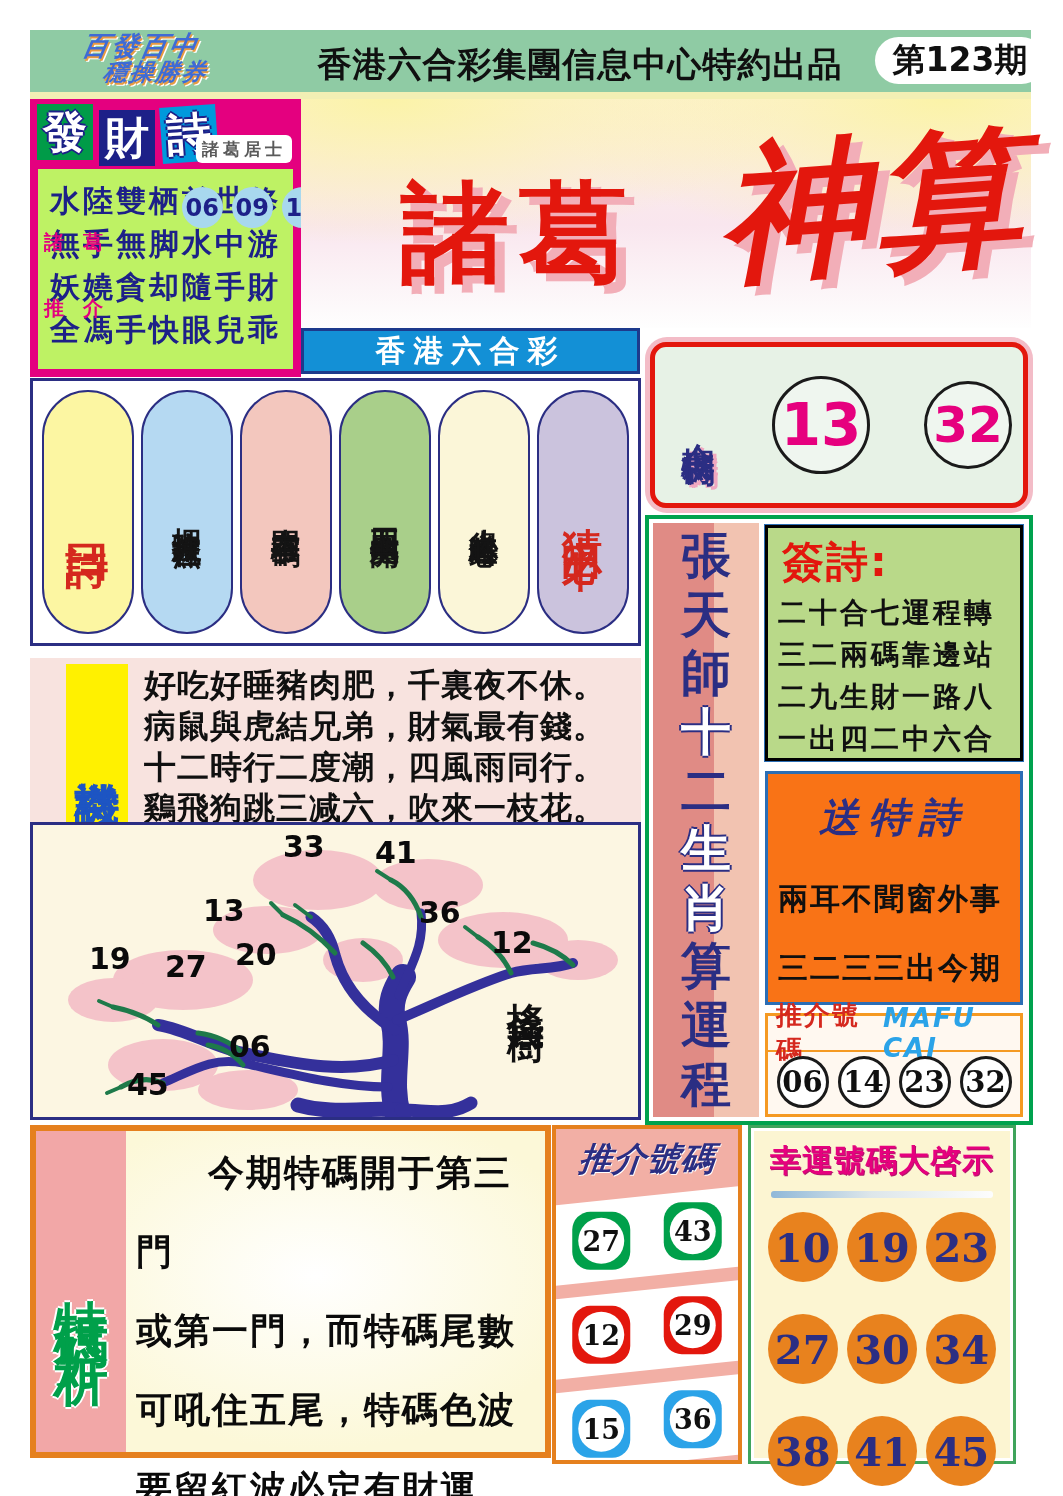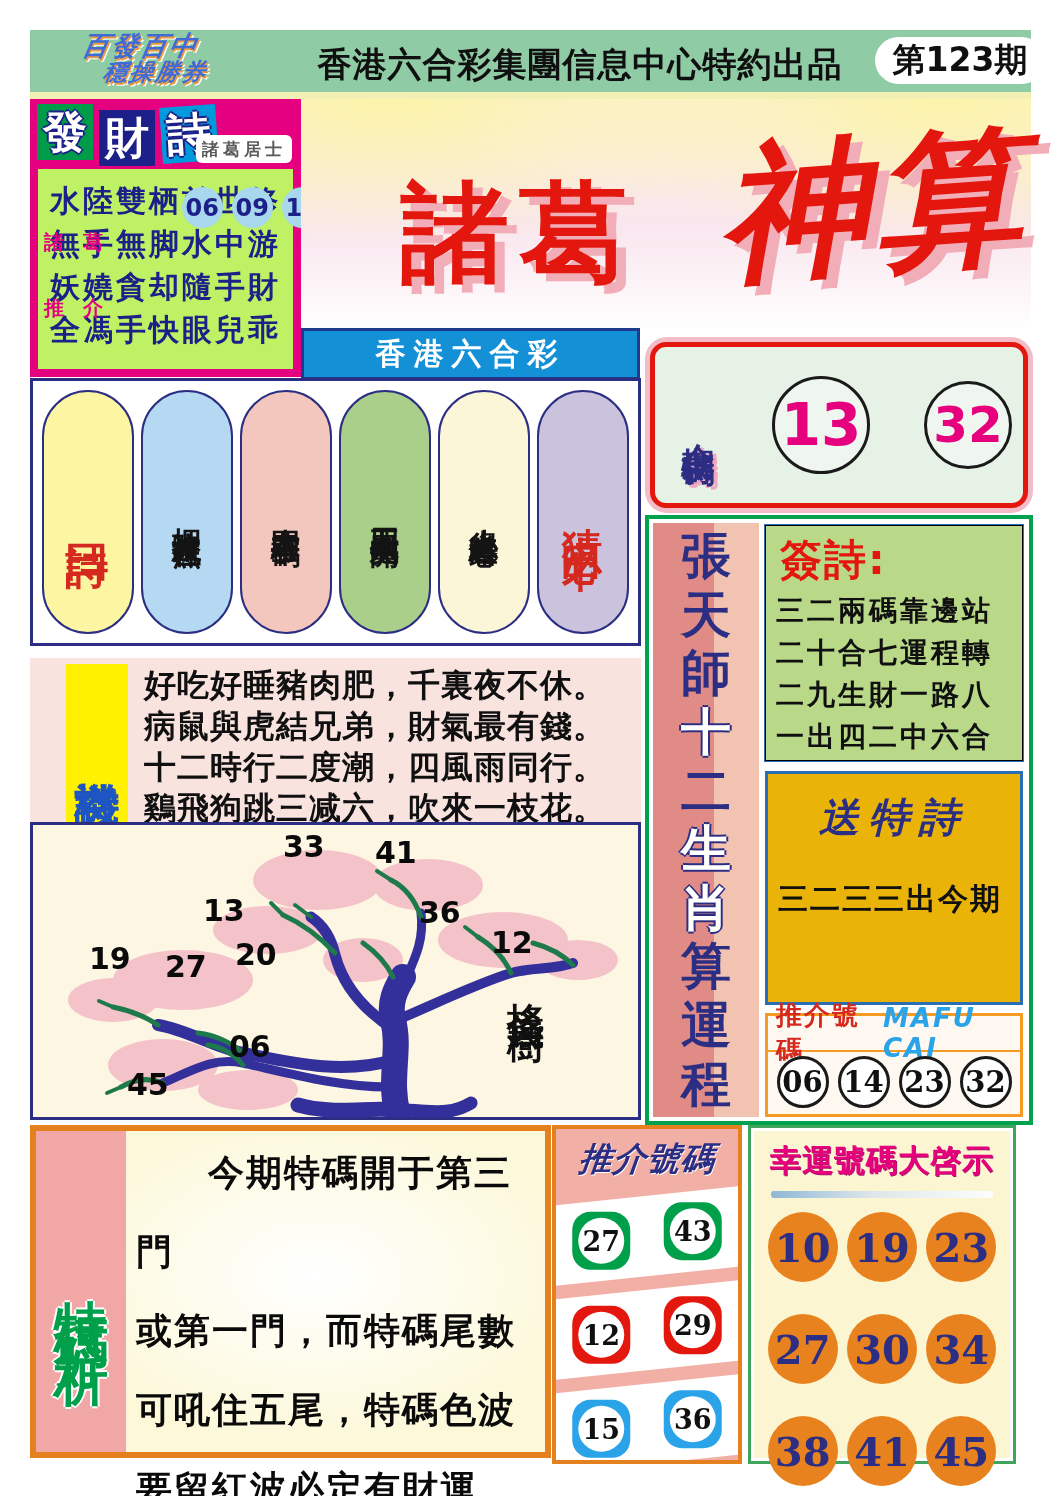--- a/index.html
+++ b/index.html
@@ -45,21 +45,21 @@
   
   .masthead { position:absolute; left:301px; top:99px; width:730px; height:229px;
       background: radial-gradient(ellipse at 12% 0%, #fbf3a8, rgba(251,243,168,0) 45%),
                   radial-gradient(ellipse at 88% 0%, #fbf3a8, rgba(251,243,168,0) 45%),
                   linear-gradient(180deg,#fdf0e6 0%, #f9e6ee 55%, #fefefe 100%); }
   .m-word1 { position:absolute; left:100px; top:62px; font-size:108px; font-weight:900; color:#e3170d;
       letter-spacing:10px; text-shadow:10px 8px 0 #f2aeb8; }
   .m-word2 { position:absolute; left:418px; top:8px; font-family:"DejaVu Serif","Liberation Serif",serif;
       font-style:italic; font-weight:900; font-size:148px; color:#e3170d; letter-spacing:6px;
       text-shadow:10px 9px 0 #f2aeb8; transform:rotate(-4deg); }
-  .bar-blue { position:absolute; left:301px; top:328px; width:339px; height:52px; background:#1390d6;
+  .bar-blue { position:absolute; left:301px; top:328px; width:339px; height:46px; background:#1390d6;
       border:3px solid #1d3a8c; display:flex; align-items:center; justify-content:center;
       color:#ffffff; font-size:30px; font-weight:900; letter-spacing:8px; }
 
   
   .special { position:absolute; left:645px; top:337px; width:388px; height:176px; background:#f3bcc7;
       border-radius:22px; padding:5px; }
   .special-inner { width:100%; height:100%; border:5px solid #e3170d; border-radius:16px; background:#e7f2e6;
       display:flex; align-items:center; }
   .special-label { margin-left:20px; writing-mode:vertical-rl; text-orientation:upright;
       font-size:33px; font-weight:900; color:#2b2e83; letter-spacing:4px;
@@ -105,24 +105,24 @@
       letter-spacing:12px; }
 
   
   .rightcol { position:absolute; left:645px; top:515px; width:388px; height:610px; border:4px solid #00a24e; background:#ffffff; }
   .banner { position:absolute; left:4px; top:4px; bottom:4px; width:106px;
       background:linear-gradient(90deg,#e08b85 0 58%, #f2c3b1 58% 100%);
       display:flex; flex-direction:column; align-items:center; justify-content:space-around; padding:4px 0; }
   .banner span { font-size:50px; font-weight:900; color:#2b2e83; line-height:1; }
   .banner span.w { color:#ffffff; text-shadow:-2px 0 #2b2e83,2px 0 #2b2e83,0 -2px #2b2e83,0 2px #2b2e83; }
   .qianshi { position:absolute; left:116px; top:6px; right:6px; height:236px; background:#b9d989;
-      border:1px solid #000000; box-shadow:0 0 0 1px #2b6eb5; }
+      border:3px solid #000000; box-shadow:0 0 0 1px #2b6eb5; }
   .qianshi .t { font-size:42px; font-weight:900; color:#e3170d; margin:6px 0 2px 14px; letter-spacing:2px; }
   .qianshi .ln { font-size:28px; font-weight:700; color:#101010; line-height:42px; margin-left:10px; letter-spacing:3px; }
-  .songte { position:absolute; left:116px; top:252px; right:6px; height:234px; background:#eab308;
+  .songte { position:absolute; left:116px; top:252px; right:6px; height:234px; background:#f97316;
       border:3px solid #2b6eb5; }
   .songte .t { text-align:center; margin-top:16px; font-family:"DejaVu Serif","Liberation Serif",serif;
       font-style:italic; font-size:40px; font-weight:900; color:#2b2e83; letter-spacing:10px; }
   .songte .ln { font-size:30px; font-weight:700; color:#101010; margin:34px 0 0 10px; letter-spacing:2px; }
   .songte .ln + .ln { margin-top:28px; }
   .mafu { position:absolute; left:116px; top:494px; right:6px; height:104px; border:3px solid #f59a23; background:#fff8f0; }
   .mafu-head { height:36px; display:flex; align-items:center; padding:0 8px; border-bottom:2px solid #f59a23; }
   .mafu-title { font-size:26px; font-weight:900; color:#d5281e; letter-spacing:2px; }
   .mafu-sub { font-size:26px; font-weight:900; font-style:italic; color:#2ba3e8; margin-left:16px; letter-spacing:2px; }
   .mafu-nums { height:60px; display:flex; align-items:center; justify-content:space-around; padding:0 4px; }
@@ -313,28 +313,29 @@
       <span>二</span>
       <span class="w">生</span>
       <span class="w">肖</span>
       <span>算</span>
       <span>運</span>
       <span>程</span>
     </div>
 
     <div class="qianshi">
       <div class="t">簽詩:</div>
+      <div class="ln">二十合七運程轉</div>
       <div class="ln">三二兩碼靠邊站</div>
-      <div class="ln">二十合七運程轉</div>
       <div class="ln">二九生財一路八</div>
       <div class="ln">一出四二中六合</div>
     </div>
 
     <div class="songte">
       <div class="t">送特詩</div>
+      <div class="ln">兩耳不聞窗外事</div>
       <div class="ln">三二三三出今期</div>
     </div>
 
     <div class="mafu">
       <div class="mafu-head">
         <span class="mafu-title">推介號碼</span>
         <span class="mafu-sub">MAFU CAI</span>
       </div>
       <div class="mafu-nums">
         <div class="mafu-num">06</div>

